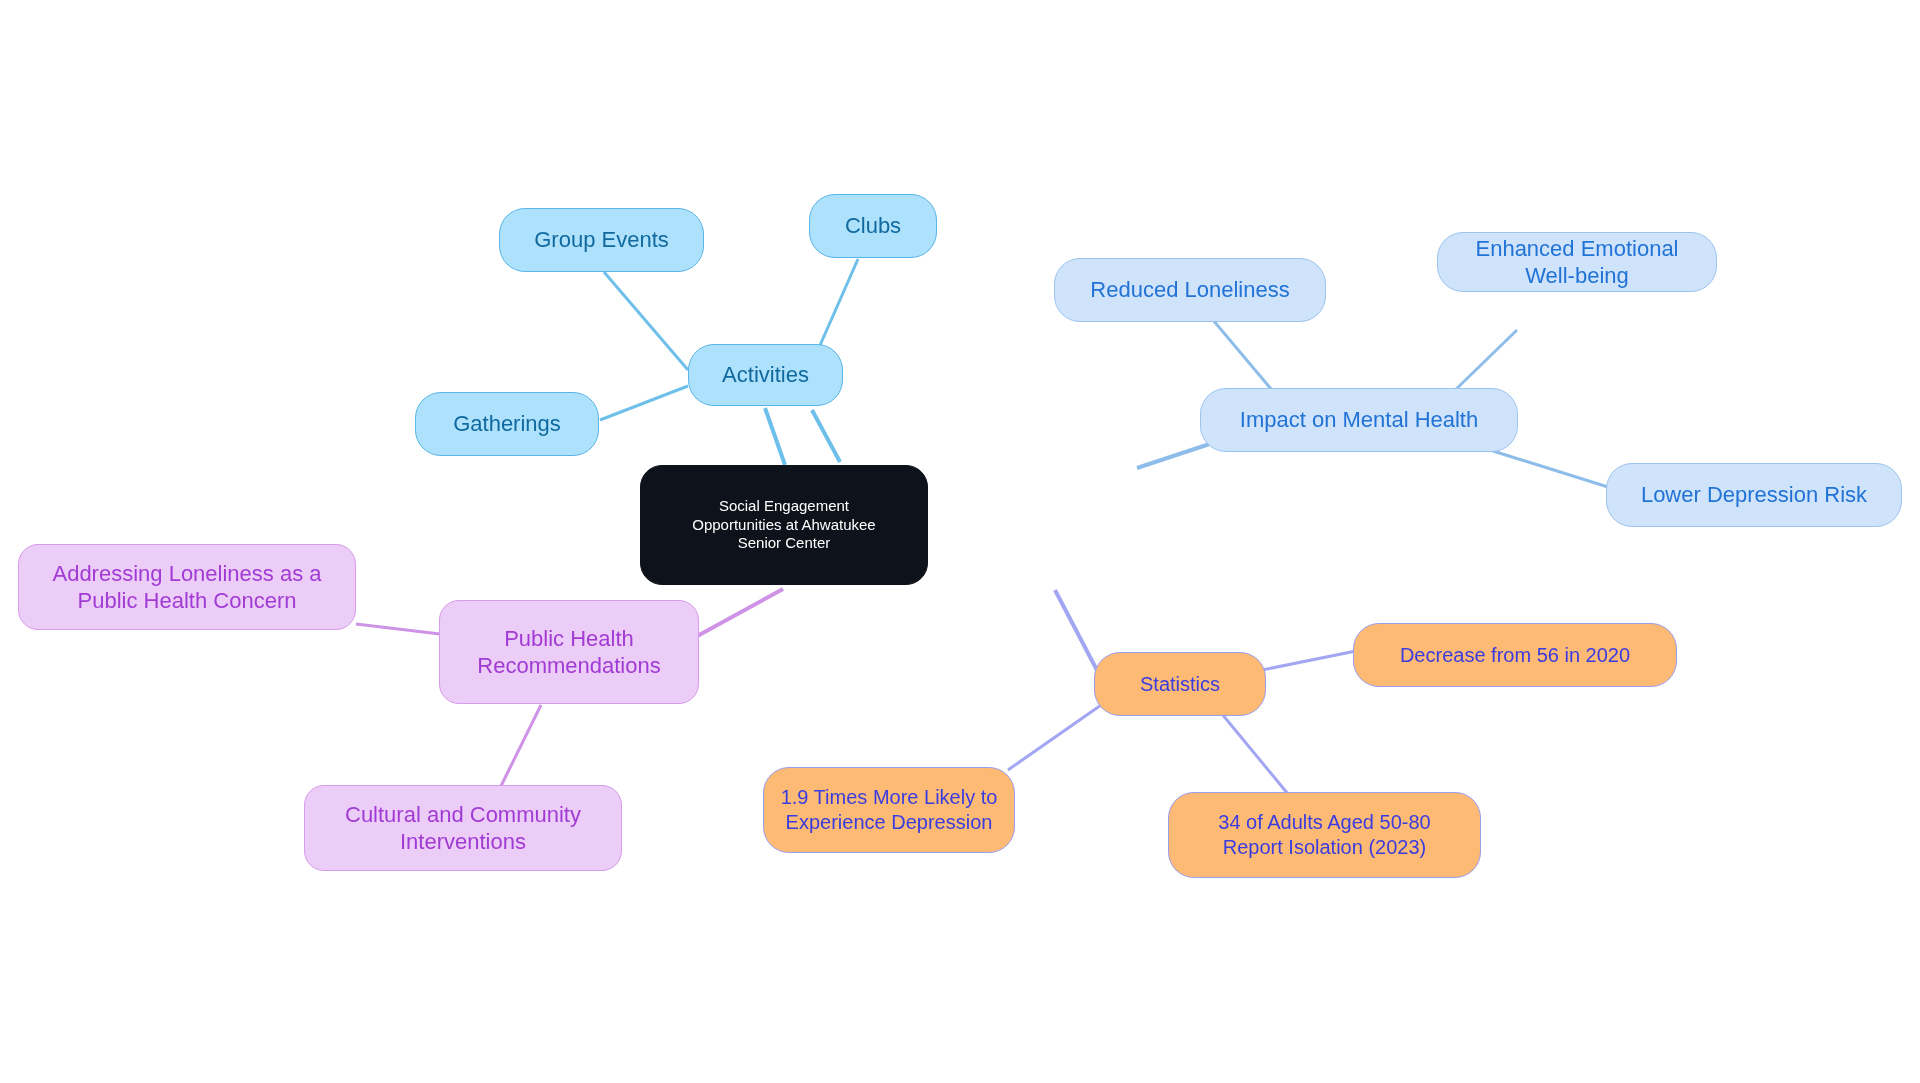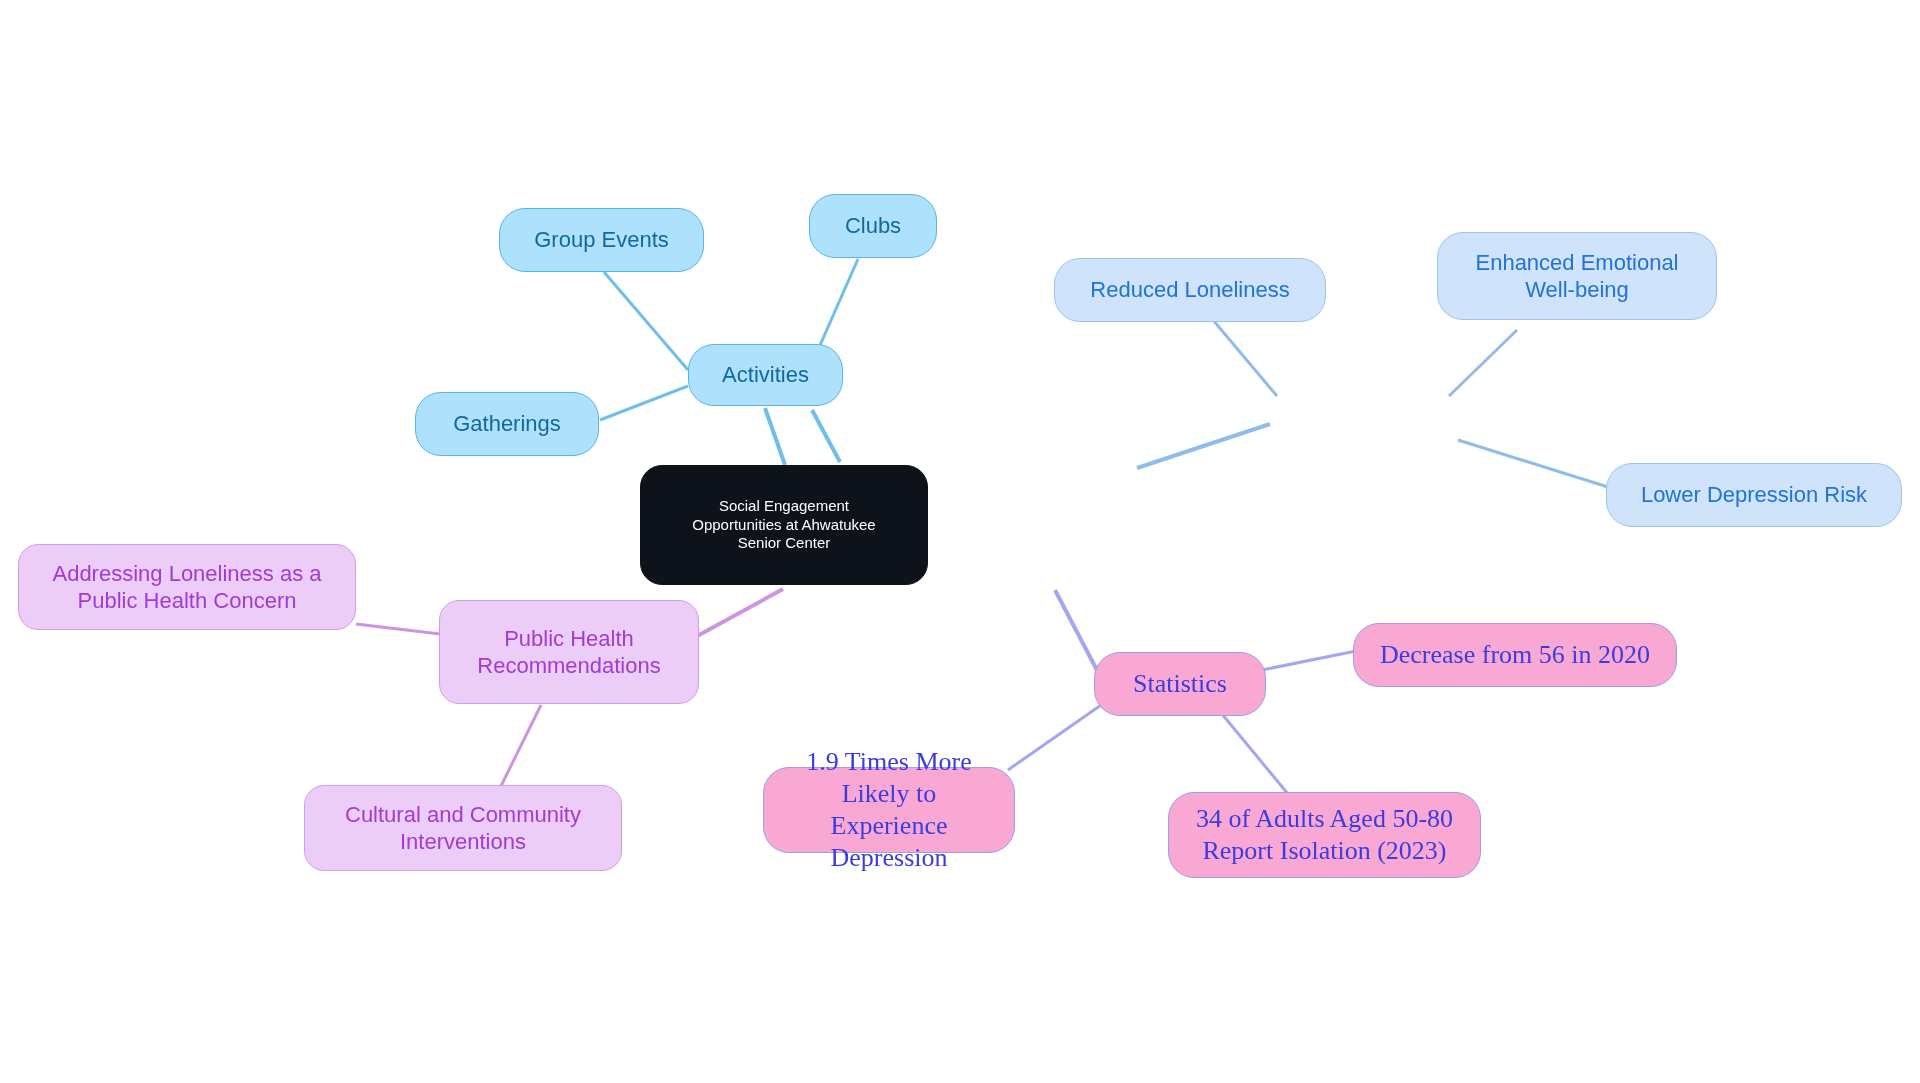--- a/index.html
+++ b/index.html
@@ -56,26 +56,25 @@
     font-size: 22px;
   }
   .node.lightblue {
     background: #cfe3fb;
     border-color: #9cc4ee;
     color: #2173d6;
     border-radius: 26px;
     font-size: 22px;
   }
   .node.periwinkle {
-    background: #f9a8d4;
+    background: #fdba74;
     border-color: #9a9df0;
     color: #3a3ce0;
     border-radius: 26px;
-    font-size: 26px;
-    font-family: Liberation Serif, serif;
+    font-size: 20px;
   }
   .node.orchid {
     background: #eccdf7;
     border-color: #d79bec;
     color: #a13bd4;
     border-radius: 20px;
     font-size: 22px;
   }
   .node-label {
     display: block;
@@ -130,26 +129,29 @@
   </div>
 
   <div class="node cyan" style="left:809px; top:194px; width:128px; height:64px;">
     <span class="node-label">Clubs</span>
   </div>
 
   <div class="node cyan" style="left:415px; top:392px; width:184px; height:64px;">
     <span class="node-label">Gatherings</span>
   </div>
 
+  <div class="node lightblue" style="left:1200px; top:388px; width:318px; height:64px;">
+    <span class="node-label">Impact on Mental Health</span>
+  </div>
 
   <div class="node lightblue" style="left:1054px; top:258px; width:272px; height:64px;justify-content:center;">
     <span class="node-label">Reduced Loneliness</span>
   </div>
 
-  <div class="node lightblue" style="left:1437px; top:232px; width:280px; height:88px;">
+  <div class="node lightblue" style="left:1437px; top:232px; width:280px; height:60px;">
     <span class="node-label">Enhanced Emotional
 Well-being</span>
   </div>
 
   <div class="node lightblue" style="left:1606px; top:463px; width:296px; height:64px;">
     <span class="node-label">Lower Depression Risk</span>
   </div>
 
   <div class="node periwinkle" style="left:1094px; top:652px; width:172px; height:64px;">
     <span class="node-label">Statistics</span>

